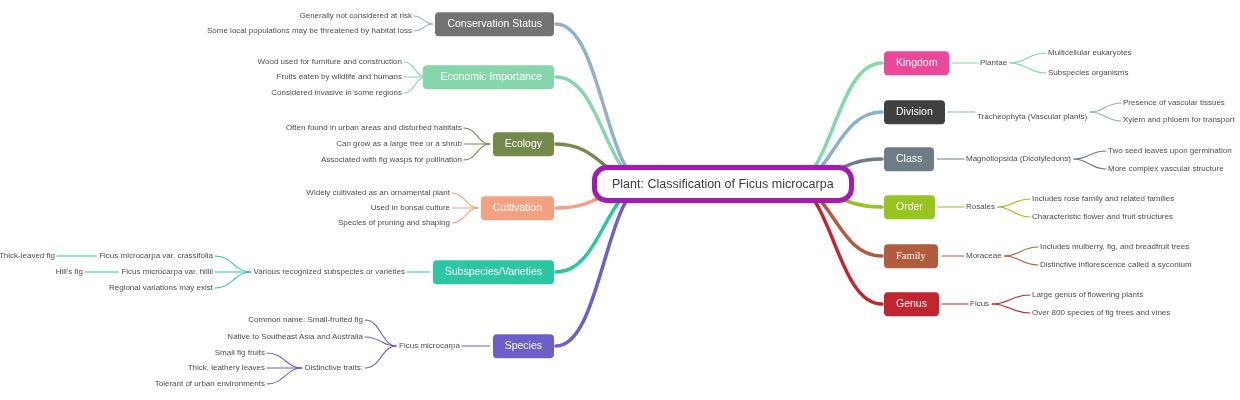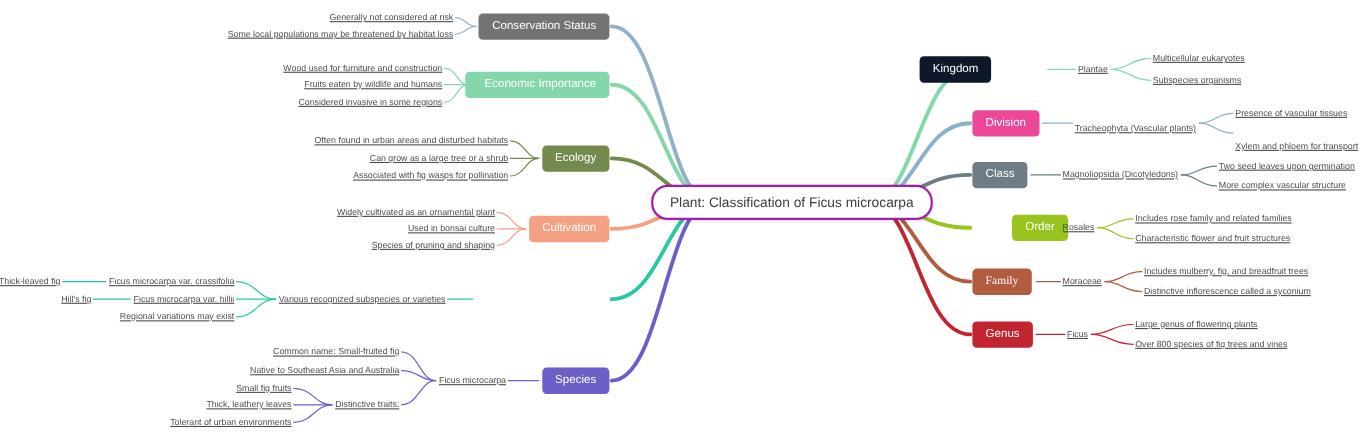--- a/index.html
+++ b/index.html
@@ -3,30 +3,30 @@
 <meta charset="utf-8">
 <style>
   html,body{margin:0;padding:0;background:#ffffff;}
   #mindmap{
     position:relative;width:1240px;height:400px;overflow:hidden;background:#ffffff;
     font-family:"Liberation Sans", sans-serif;
   }
   #edges{position:absolute;left:0;top:0;z-index:0;}
   .lbl{
     position:absolute;transform:translateY(-50%);z-index:1;
-    font-size:8px;line-height:1.2;color:#4d4d4d;white-space:nowrap;cursor:default;text-decoration:underline;
+    font-size:8px;line-height:1.2;color:#4d4d4d;white-space:nowrap;cursor:default;
   }
   .topic{
     position:absolute;transform:translateY(-50%);z-index:1;
     font-size:10.5px;line-height:1.3;color:#ffffff;white-space:nowrap;
     padding:5px 12px;border-radius:4px;text-align:center;cursor:default;
   }
   .center{
     position:absolute;transform:translateY(-50%);z-index:2;
-    background:#ffffff;border:2px solid #a21caf;border-radius:15px;
+    background:#ffffff;border:5px solid #a21caf;border-radius:15px;
     box-shadow:0 1px 4px rgba(0,0,0,0.14);
     font-size:12.5px;color:#3d3d3d;white-space:nowrap;
     padding:7px 15px;cursor:default;
   }
 </style>
 </head>
 <body>
 
 <div id="mindmap">
   <svg id="edges" width="1240" height="400">
@@ -85,20 +85,21 @@
       <path d="M 1030 295 C 1011.0625 295, 1009.16875 304, 992.125 304" fill="none" stroke="#c2252f" stroke-width="1.1" stroke-linecap="round"></path>
       <path d="M 1030 313 C 1011.0625 313, 1009.16875 304, 992.125 304" fill="none" stroke="#c2252f" stroke-width="1.1" stroke-linecap="round"></path>
     </svg>
 
   <div class="center" id="center" style="left:592px;top:184px">Plant: Classification of Ficus microcarpa</div>
 
   <div class="topic" id="l0" style="right: 686px; top: 24px; background: #737373;">Conservation Status</div>
   <div class="topic" id="l1" style="right: 686px; top: 77px; background: rgb(134, 214, 171); padding-left: 17px;">Economic Importance</div>
   <div class="topic" id="l2" style="right: 686px; top: 144px; background: rgb(116, 137, 76);">Ecology</div>
   <div class="topic" id="l3" style="right: 686px; top: 208px; background: rgb(243, 160, 131);">Cultivation</div>
+  <div class="topic" id="l4" style="right: 686px; top: 272px; background: rgb(43, 198, 162);">Subspecies/Varieties</div>
   <div class="topic" id="l5" style="right: 686px; top: 346px; background: rgb(108, 95, 199);">Species</div>
 
   <div class="lbl" id="l0c0" style="right:828px;top:16px">Generally not considered at risk</div>
   <div class="lbl" id="l0c1" style="right:828px;top:31px">Some local populations may be threatened by habitat loss</div>
 
   <div class="lbl" id="l1c0" style="right:838px;top:62px">Wood used for furniture and construction</div>
   <div class="lbl" id="l1c1" style="right:838px;top:77px">Fruits eaten by wildlife and humans</div>
   <div class="lbl" id="l1c2" style="right:838px;top:93px">Considered invasive in some regions</div>
 
   <div class="lbl" id="l2c0" style="right:778px;top:128px">Often found in urban areas and disturbed habitats</div>
@@ -117,34 +118,34 @@
   <div class="lbl" id="l4c0c2" style="right:1027px;top:288px">Regional variations may exist</div>
 
   <div class="lbl" id="l5c0" style="right:780px;top:346px">Ficus microcarpa</div>
   <div class="lbl" id="l5c0c0" style="right:877px;top:320px">Common name: Small-fruited fig</div>
   <div class="lbl" id="l5c0c1" style="right:877px;top:337px">Native to Southeast Asia and Australia</div>
   <div class="lbl" id="l5c0c2" style="right:877px;top:368px">Distinctive traits:</div>
   <div class="lbl" id="l5c0c2c0" style="right:975px;top:353px">Small fig fruits</div>
   <div class="lbl" id="l5c0c2c1" style="right:975px;top:368px">Thick, leathery leaves</div>
   <div class="lbl" id="l5c0c2c2" style="right:975px;top:384px">Tolerant of urban environments</div>
 
-  <div class="topic" id="r0" style="left: 836px; top: 63px; background: #0f172a;">Kingdom</div>
-  <div class="topic" id="r1" style="left: 884px; top: 112px; background: #ec4899;">Division</div>
+  <div class="topic" id="r0" style="left: 884px; top: 63px; background: #ec4899;">Kingdom</div>
+  <div class="topic" id="r1" style="left: 884px; top: 112px; background: #404040;">Division</div>
   <div class="topic" id="r2" style="left: 884px; top: 159px; background: rgb(110, 125, 133);">Class</div>
-  <div class="topic" id="r3" style="left: 884px; top: 207px; background: rgb(152, 196, 31); margin-left: 36px;">Order</div>
+  <div class="topic" id="r3" style="left: 884px; top: 207px; background: rgb(152, 196, 31);">Order</div>
   <div class="topic" id="r4" style="left: 884px; top: 256px; background: rgb(178, 92, 63); font-family: Liberation Serif, serif;">Family</div>
   <div class="topic" id="r5" style="left: 884px; top: 304px; background: rgb(194, 37, 47);">Genus</div>
 
   <div class="lbl" id="r0c0" style="left:980px;top:63px">Plantae</div>
   <div class="lbl" id="r0c0c0" style="left:1048px;top:53px">Multicellular eukaryotes</div>
   <div class="lbl" id="r0c0c1" style="left:1048px;top:73px">Subspecies organisms</div>
 
   <div class="lbl" id="r1c0" style="left:977px;top:117px">Tracheophyta (Vascular plants)</div>
   <div class="lbl" id="r1c0c0" style="left:1123px;top:103px">Presence of vascular tissues</div>
-  <div class="lbl" id="r1c0c1" style="left:1123px;top:133px">Xylem and phloem for transport</div>
+  <div class="lbl" id="r1c0c1" style="left:1123px;top:120px">Xylem and phloem for transport</div>
 
   <div class="lbl" id="r2c0" style="left:966px;top:159px">Magnoliopsida (Dicotyledons)</div>
   <div class="lbl" id="r2c0c0" style="left:1108px;top:151px">Two seed leaves upon germination</div>
   <div class="lbl" id="r2c0c1" style="left:1108px;top:169px">More complex vascular structure</div>
 
   <div class="lbl" id="r3c0" style="left:966px;top:207px">Rosales</div>
   <div class="lbl" id="r3c0c0" style="left:1032px;top:199px">Includes rose family and related families</div>
   <div class="lbl" id="r3c0c1" style="left:1032px;top:217px">Characteristic flower and fruit structures</div>
 
   <div class="lbl" id="r4c0" style="left:966px;top:256px">Moraceae</div>

